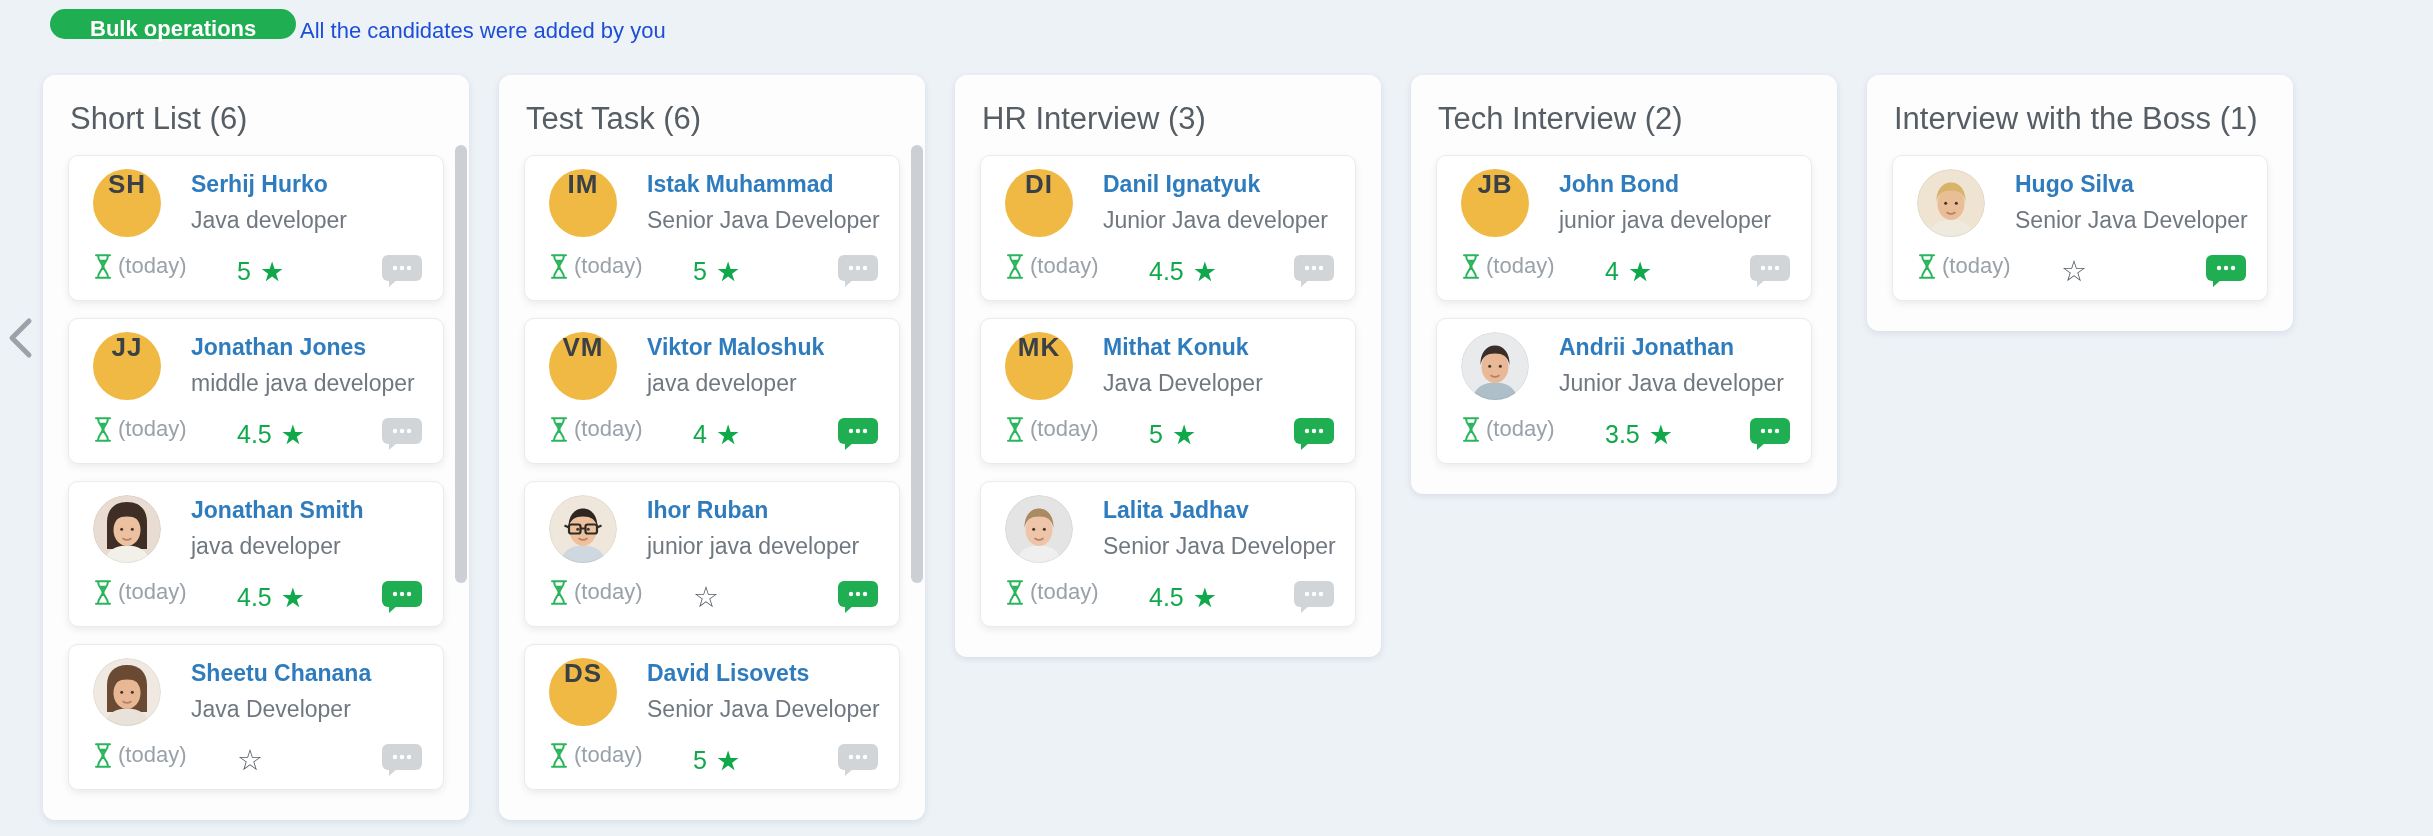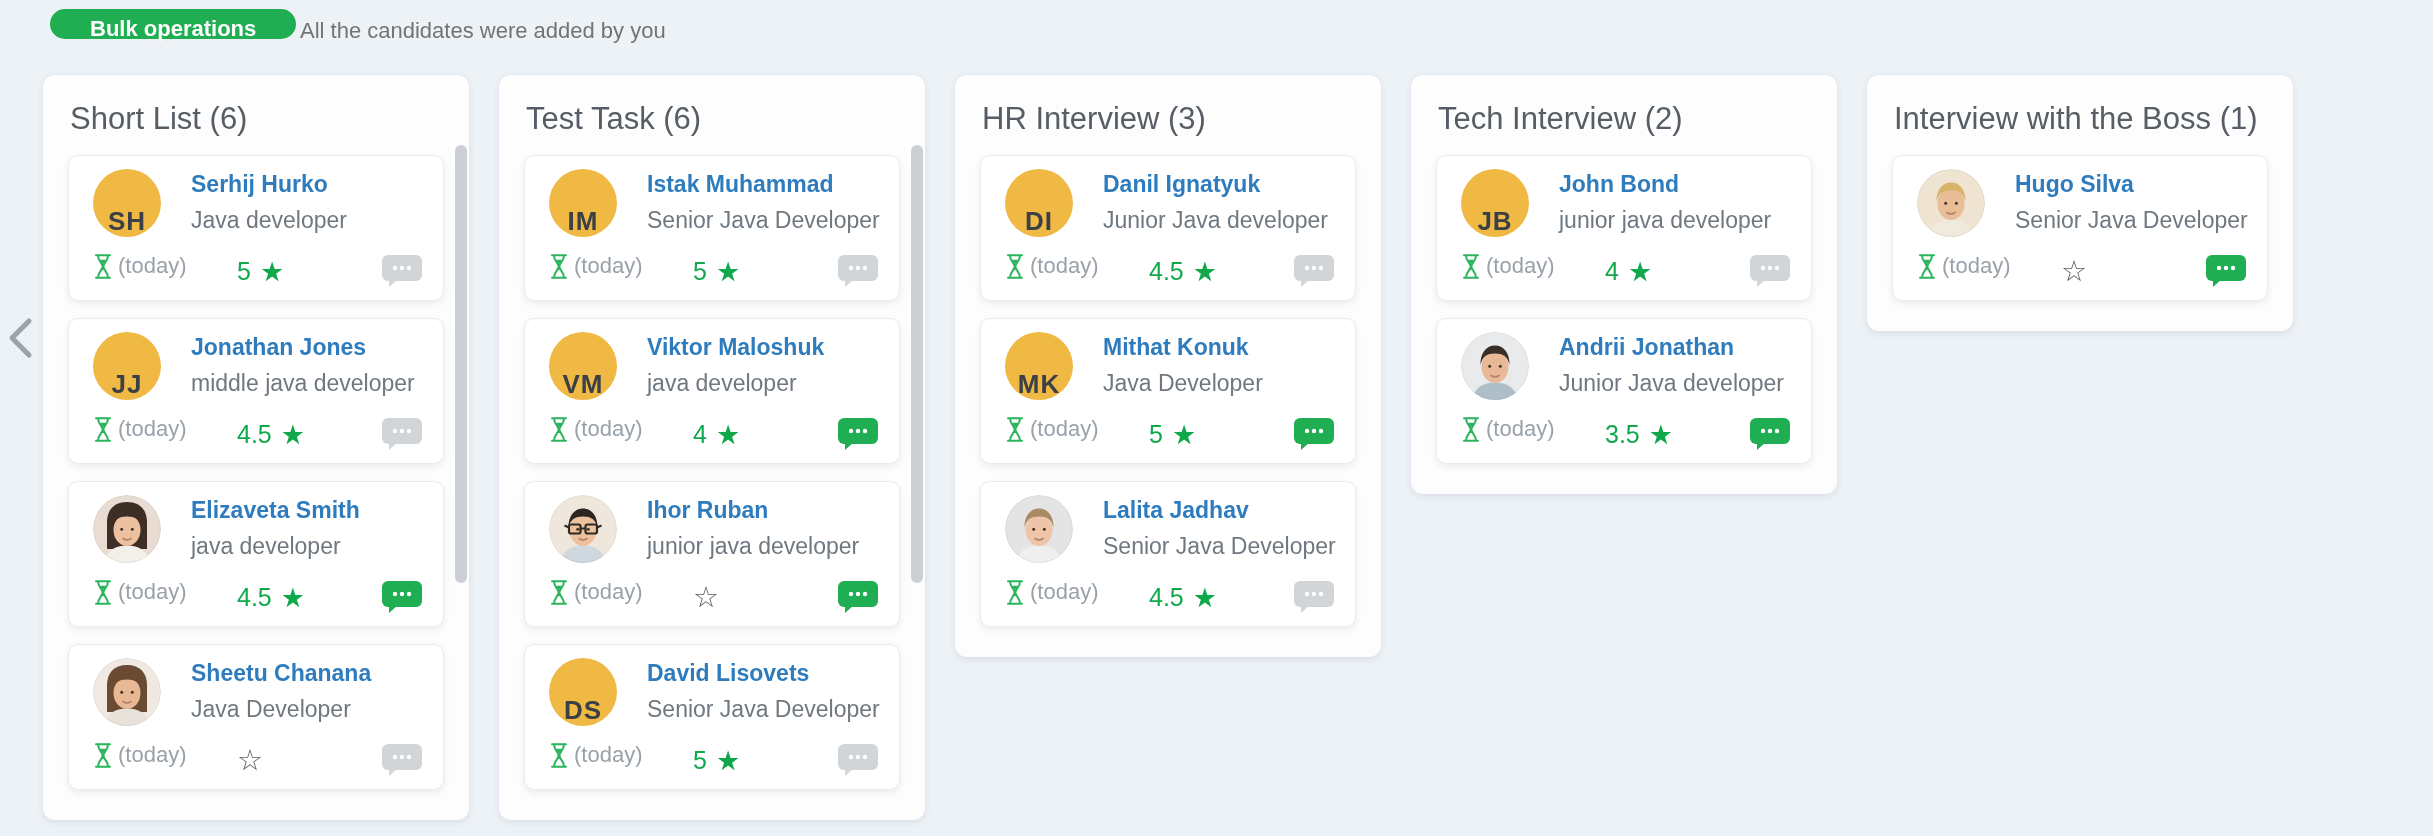--- a/index.html
+++ b/index.html
@@ -10,38 +10,38 @@
   }
   *{box-sizing:border-box;margin:0;padding:0;}
   html,body{width:2433px;height:836px;overflow:hidden;}
   body{background:var(--page-bg);font-family:"Liberation Sans","DejaVu Sans",sans-serif;position:relative;}
 
   
   .topbar{position:absolute;left:0;top:0;right:0;height:58px;}
   .bulk-btn{position:absolute;left:50px;top:9px;height:30px;padding:0 40px;border:none;
     border-radius:20px;background:var(--green);color:#fff;font-size:22px;font-weight:bold;
     font-family:inherit;cursor:pointer;line-height:40px;}
-  .note{position:absolute;left:300px;top:18px;font-size:22px;color:#737373;}
+  .note{position:absolute;left:300px;top:18px;font-size:22px;color:#1d4ed8;}
 
   
   .chev{position:absolute;left:4px;top:316px;width:34px;height:44px;background:none;border:none;cursor:pointer;}
 
   
   .board{position:absolute;left:43px;top:75px;display:flex;gap:30px;align-items:flex-start;}
   .column{width:426px;background:var(--col-bg);border-radius:12px;position:relative;
     box-shadow:0 2px 7px rgba(23,43,63,.10);padding:26px 25px 30px 25px;}
   .col-title{font-size:31px;line-height:36px;color:var(--title-gray);margin:0 0 18px 2px;font-weight:normal;}
   .cards{display:flex;flex-direction:column;}
 
   .card{position:relative;height:146px;background:#fff;border:1px solid var(--card-border);
     border-radius:10px;box-shadow:0 3px 7px rgba(30,40,50,.08);margin-bottom:17px;cursor:pointer;}
   .cards .card:last-child{margin-bottom:0;}
 
   .avatar{position:absolute;left:24px;top:13px;width:68px;height:68px;border-radius:50%;overflow:hidden;}
-  .avatar.initials{background:var(--amber);display:flex;align-items:flex-end;justify-content:center;}
+  .avatar.initials{background:var(--amber);display:flex;align-items:flex-start;justify-content:center;}
   .avatar.initials span{font-size:26px;font-weight:bold;color:#3b4046;letter-spacing:1px;}
   .avatar svg{display:block;}
 
   .c-name{position:absolute;left:122px;top:15px;font-size:23px;font-weight:bold;color:var(--name-blue);
     text-decoration:none;white-space:nowrap;}
   .c-role{position:absolute;left:122px;top:51px;font-size:23px;color:var(--role-gray);white-space:nowrap;}
 
   .c-footer{position:absolute;left:24px;right:18px;bottom:11px;height:36px;}
   .when{position:absolute;left:0;top:0;height:36px;display:inline-flex;gap:5px;}
   .when .t{font-size:22px;color:var(--time-gray);}
@@ -136,21 +136,21 @@
     <path d="M11 68c2.5-12.5 11-17.5 23-17.5S54.5 55.5 57 68z" fill="#f3efe9"></path>
     <ellipse cx="34" cy="35" rx="13.5" ry="16" fill="#edc19f"></ellipse>
     <path d="M19.5 33c-.5-12 6-19.5 14.5-19.5S49 21 48.5 33c-2-8.5-6-11.5-14.5-11.5S21.5 24.5 19.5 33z" fill="#3f2e26"></path>
     <circle cx="28.7" cy="34.2" r="1.5" fill="#43352b"></circle>
               <circle cx="39.3" cy="34.2" r="1.5" fill="#43352b"></circle>
     <path d="M30 43.5c2.5 1.8 5.5 1.8 8 0" stroke="#b5806a" stroke-width="1.6" fill="none" stroke-linecap="round"></path>
 
     <circle cx="34" cy="34" r="33.5" fill="none" stroke="rgba(0,0,0,0.06)"></circle>
   </svg>
           </div>
-    <a href="#" class="c-name">Elizaveta Smith</a>
+    <a href="#" class="c-name">Jonathan Smith</a>
     <div class="c-role">java developer</div>
     <div class="c-footer">
       <span class="when">
         <svg width="20" height="27" viewBox="0 0 20 27">
           <path d="M3 2.2h14M3 24.8h14M5 2.2c0 6.3 4.6 7.6 4.6 11.3S5 18.5 5 24.8M15 2.2c0 6.3-4.6 7.6-4.6 11.3s4.6 5 4.6 11.3" stroke="#2ab55c" stroke-width="2" fill="none" stroke-linecap="round"></path>
           <path d="M6.6 6.8h6.8L10 11.6z" fill="#2ab55c"></path>
         </svg>
         <span class="t">(today)</span>
       </span>
       <span class="rating">

